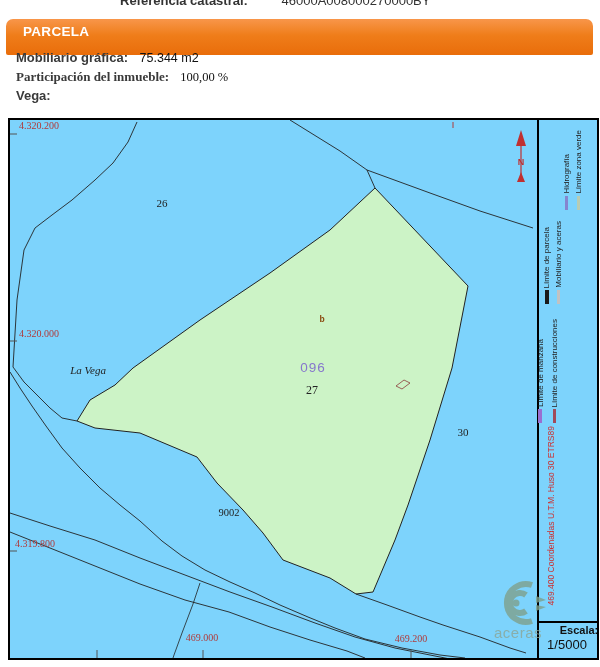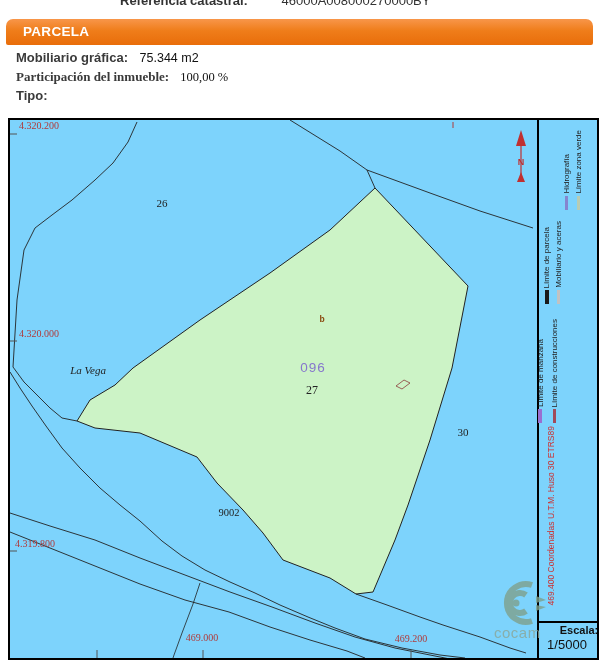--- a/index.html
+++ b/index.html
@@ -5,21 +5,21 @@
   html,body{margin:0;padding:0;}
   body{
     width:600px;height:667px;position:relative;overflow:hidden;
     background:#ffffff;font-family:"Liberation Sans",sans-serif;color:#222;
   }
   
   .ref-line{position:absolute;top:-7px;left:120px;font-size:13px;white-space:nowrap;}
   .ref-line .lbl{font-weight:bold;color:#333;}
   .ref-line .val{margin-left:30px;color:#333;}
   .section-bar{
-    position:absolute;left:6px;top:19px;width:587px;height:26px;
+    position:absolute;left:6px;top:19px;width:587px;height:36px;
     background:linear-gradient(#f8964a,#ef7d1a 45%,#e96d0a);
     border-radius:7px 7px 2px 2px;
   }
   .section-bar .title{
     position:absolute;left:17px;top:5px;color:#fff;font-weight:bold;
     font-size:13.5px;letter-spacing:.3px;
   }
   .field-row{position:absolute;left:16px;white-space:nowrap;font-size:13px;}
   .field-row .flabel{font-weight:bold;color:#3a3a3a;}
   .field-row .fvalue{font-weight:normal;color:#111;margin-left:8px;font-size:12.5px;margin-top:31px;}
@@ -77,21 +77,21 @@
 
 <div class="field-row" id="row-sup">
   <span class="flabel">Mobiliario gráfica:</span>
   <span class="fvalue">75.344 m2</span>
 </div>
 <div class="field-row" id="row-par">
   <span class="flabel">Participación del inmueble:</span>
   <span class="fvalue">100,00 %</span>
 </div>
 <div class="field-row" id="row-tipo">
-  <span class="flabel">Tipo:</span>
+  <span class="flabel">Vega:</span>
   <span class="fvalue"></span>
 </div>
 
 <div class="map-frame">
 
   <svg class="mapsvg" width="527" height="538" viewBox="0 0 527 538">
 
     <polygon points="365,68 458,166 442,248 420,320 398,385 385,420 363,472 346,474 320,458 273,440 253,413 233,390 207,363 187,337 130,313 85,308 67,301 80,280 105,265 123,248 190,200 260,153 320,110" fill="#ccf3c6" stroke="#222" stroke-width="1"></polygon>
 
     <polyline points="127,2 118,22 103,43 85,60 62,80 42,95 25,108 14,130 7,180 3,247" fill="none" stroke="#222" stroke-width="0.9"></polyline>
@@ -163,14 +163,14 @@
 <div class="watermark">
   <svg width="70" height="46" viewBox="0 0 70 46">
     <g stroke="#7fa18c" fill="none" stroke-width="6">
       <path d="M44,5 A19,19 0 1 0 44,41"></path>
       <path d="M38,15 A10,10 0 1 0 38,31"></path>
     </g>
     <circle cx="28" cy="23" r="3.5" fill="#7fa18c"></circle>
     <polygon points="48,16 58,20 48,23" fill="#7fa18c"></polygon>
     <polygon points="48,25 58,27 48,31" fill="#7fa18c"></polygon>
   </svg>
-  <span class="wm-text">cocam</span>
+  <span class="wm-text">aceras</span>
 </div>
 
 </body></html>

